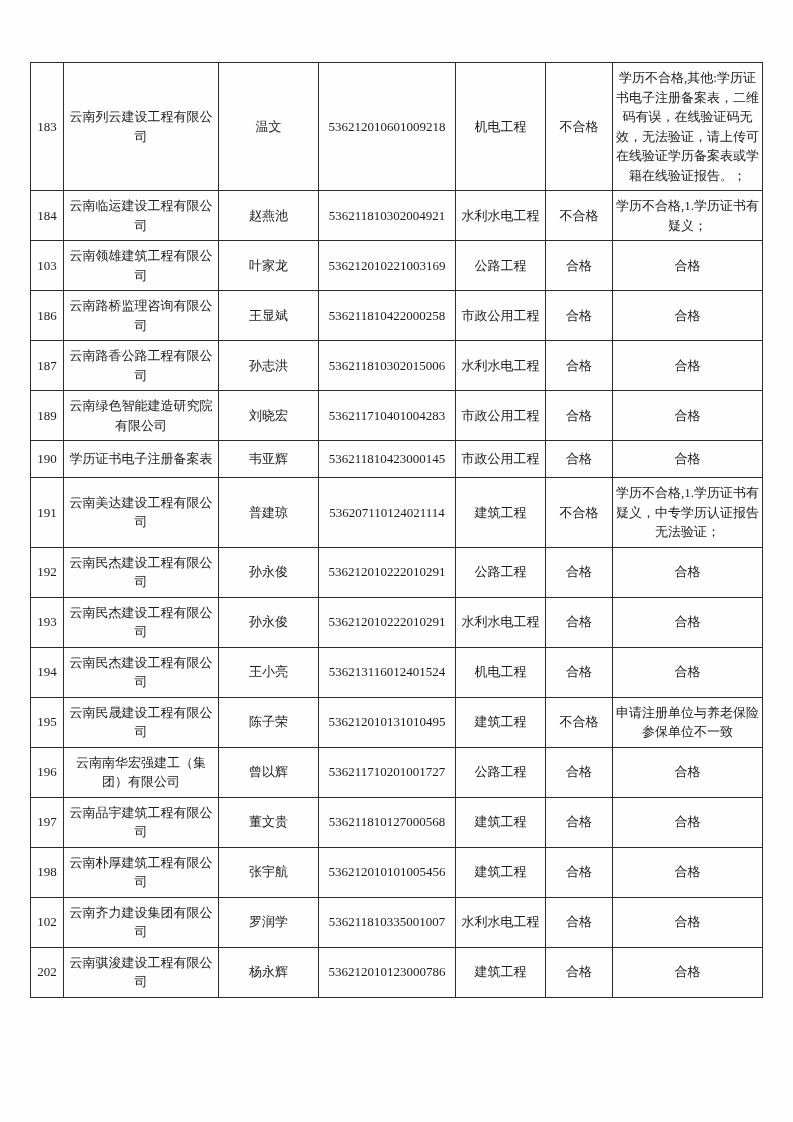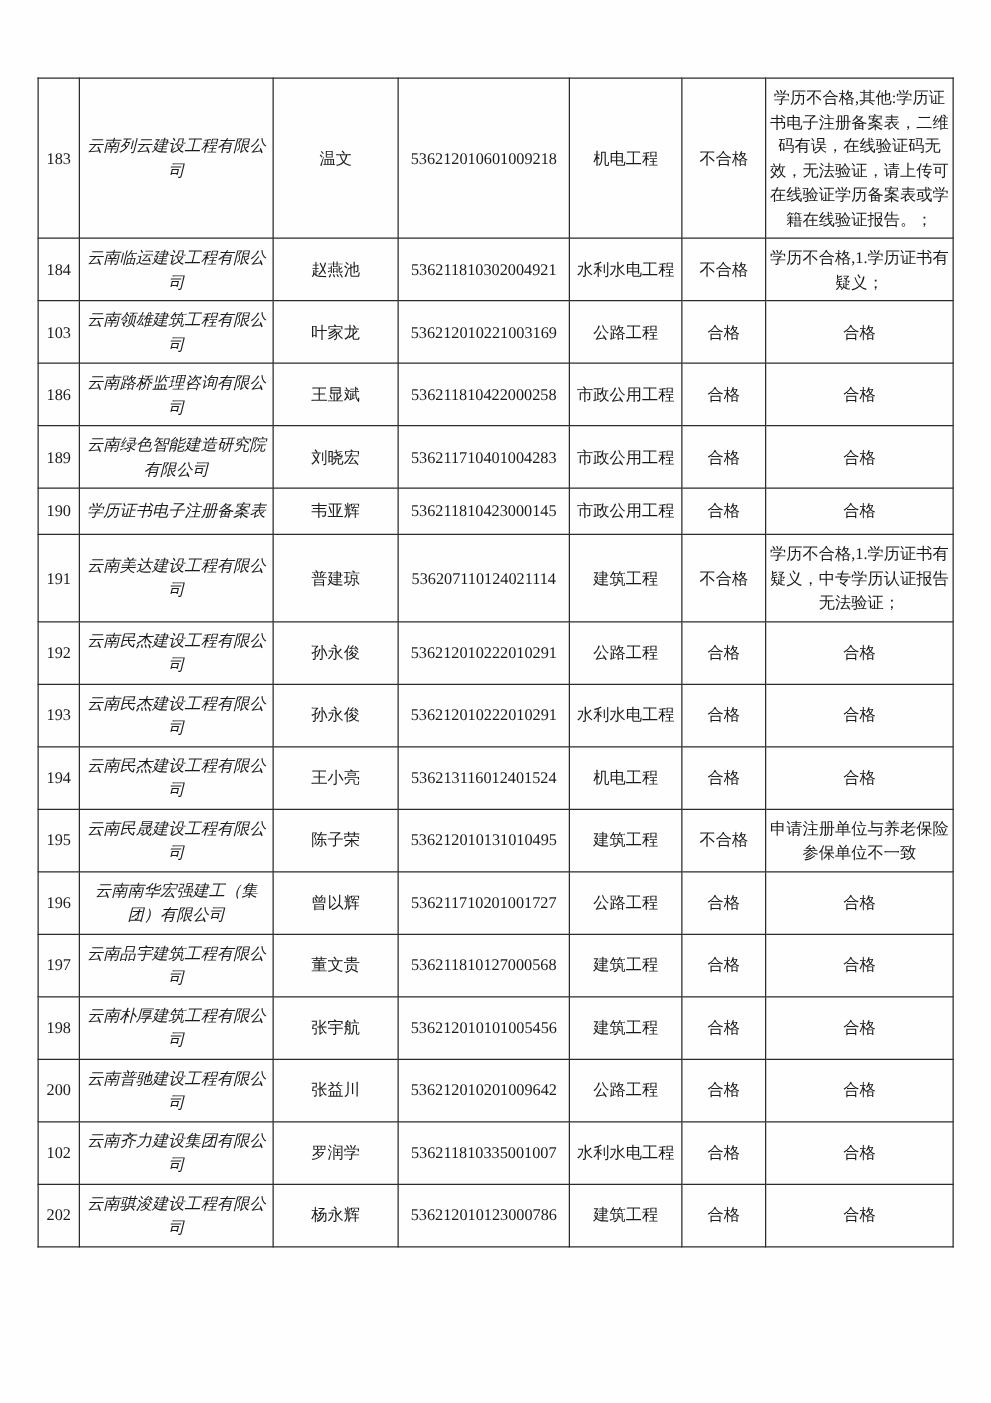--- a/index.html
+++ b/index.html
@@ -36,21 +36,21 @@
   }
   col.col-no      { width: 33px;  }
   col.col-company { width: 155px; }
   col.col-person  { width: 100px; }
   col.col-cert    { width: 137px; }
   col.col-major   { width: 90px;  }
   col.col-result  { width: 67px;  }
   col.col-remark  { width: 150px; }
 
   td.cell-no      { font-size: 12.5px; }
-  td.cell-company { padding: 4px 6px; line-height: 1.6; font-style: italic; }
+  td.cell-company { padding: 4px 6px; line-height: 1.6; }
   td.cell-remark  { padding: 4px 7px; line-height: 1.68; }
 </style>
 </head>
 <body>
 
 <div class="page">
   <table class="review-table">
     <colgroup>
       <col class="col-no">
       <col class="col-company">
@@ -91,20 +91,29 @@
         <tr>
           <td class="cell-no">186</td>
           <td class="cell-company">云南路桥监理咨询有限公司</td>
           <td class="cell-person">王显斌</td>
           <td class="cell-cert_no">536211810422000258</td>
           <td class="cell-major">市政公用工程</td>
           <td class="cell-result">合格</td>
           <td class="cell-remark">合格</td>
         </tr>
         <tr>
+          <td class="cell-no">187</td>
+          <td class="cell-company">云南路香公路工程有限公司</td>
+          <td class="cell-person">孙志洪</td>
+          <td class="cell-cert_no">536211810302015006</td>
+          <td class="cell-major">水利水电工程</td>
+          <td class="cell-result">合格</td>
+          <td class="cell-remark">合格</td>
+        </tr>
+        <tr>
           <td class="cell-no">189</td>
           <td class="cell-company">云南绿色智能建造研究院有限公司</td>
           <td class="cell-person">刘晓宏</td>
           <td class="cell-cert_no">536211710401004283</td>
           <td class="cell-major">市政公用工程</td>
           <td class="cell-result">合格</td>
           <td class="cell-remark">合格</td>
         </tr>
         <tr>
           <td class="cell-no">190</td>
@@ -181,29 +190,20 @@
         <tr>
           <td class="cell-no">198</td>
           <td class="cell-company">云南朴厚建筑工程有限公司</td>
           <td class="cell-person">张宇航</td>
           <td class="cell-cert_no">536212010101005456</td>
           <td class="cell-major">建筑工程</td>
           <td class="cell-result">合格</td>
           <td class="cell-remark">合格</td>
         </tr>
         <tr>
-          <td class="cell-no">200</td>
-          <td class="cell-company">云南普驰建设工程有限公司</td>
-          <td class="cell-person">张益川</td>
-          <td class="cell-cert_no">536212010201009642</td>
-          <td class="cell-major">公路工程</td>
-          <td class="cell-result">合格</td>
-          <td class="cell-remark">合格</td>
-        </tr>
-        <tr>
           <td class="cell-no">102</td>
           <td class="cell-company">云南齐力建设集团有限公司</td>
           <td class="cell-person">罗润学</td>
           <td class="cell-cert_no">536211810335001007</td>
           <td class="cell-major">水利水电工程</td>
           <td class="cell-result">合格</td>
           <td class="cell-remark">合格</td>
         </tr>
         <tr>
           <td class="cell-no">202</td>

